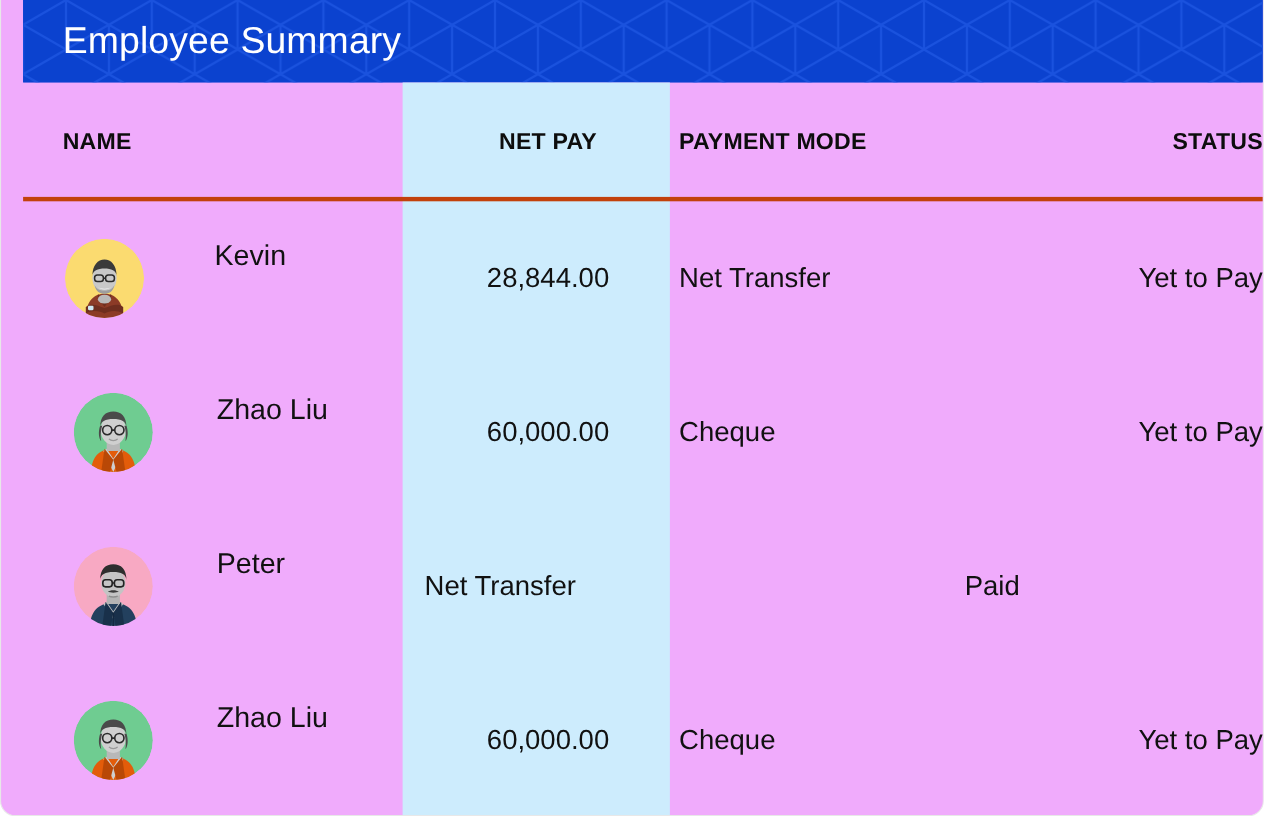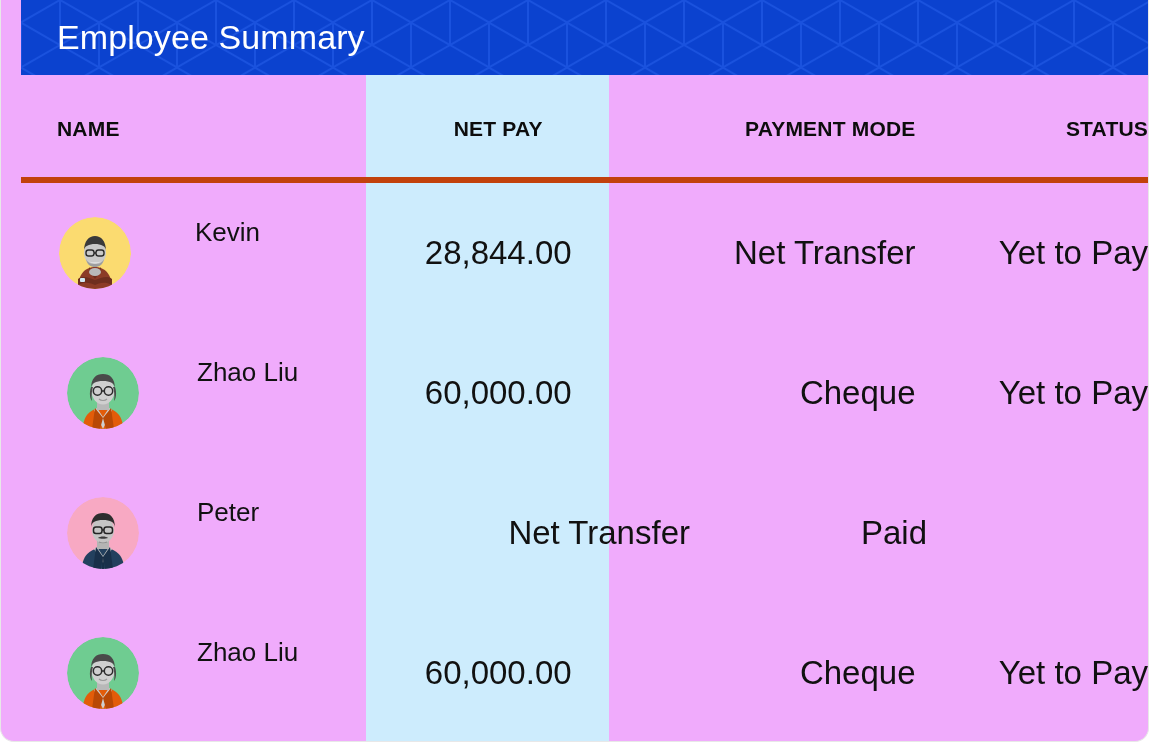--- a/index.html
+++ b/index.html
@@ -67,47 +67,47 @@
   }
 
   
   .table {
     position: relative;
     z-index: 1;
   }
   .thead {
     position: relative;
     height: 108px;
-    border-bottom: 6px solid #c2410c;
+    border-bottom: 4px solid #c2410c;
     box-sizing: border-box;
   }
   .row {
     position: relative;
     display: flex;
     align-items: center;
     height: 140px;
   }
   .thead .row { height: 107px; }
 
   .col-name   { width: 365px; position: relative; height: 100%; display:flex; align-items:center; }
   .col-pay    { width: 243px; position: relative; height: 100%; display:flex; align-items:center; justify-content:center; }
-  .col-mode   { width: 304px; position: relative; height: 100%; display:flex; align-items:center; justify-content:flex-end; }
+  .col-mode   { width: 304px; position: relative; height: 100%; display:flex; align-items:center; justify-content:flex-start; }
   .col-status { width: 237px; position: relative; height: 100%; display:flex; align-items:center; justify-content:flex-end; }
 
   .th {
     font-size: 21px;
     font-weight: 700;
     color: #0d0d0d;
     letter-spacing: 0.2px;
     white-space: nowrap;
   }
   .th-name { padding-left: 36px; }
 
   .cell-text {
-    font-size: 33px;
+    font-size: 25px;
     font-weight: 400;
     color: #111111;
     white-space: nowrap;
   }
 
   .name-wrap {
     display: flex;
     align-items: flex-start;
     padding-left: 38px;
   }

